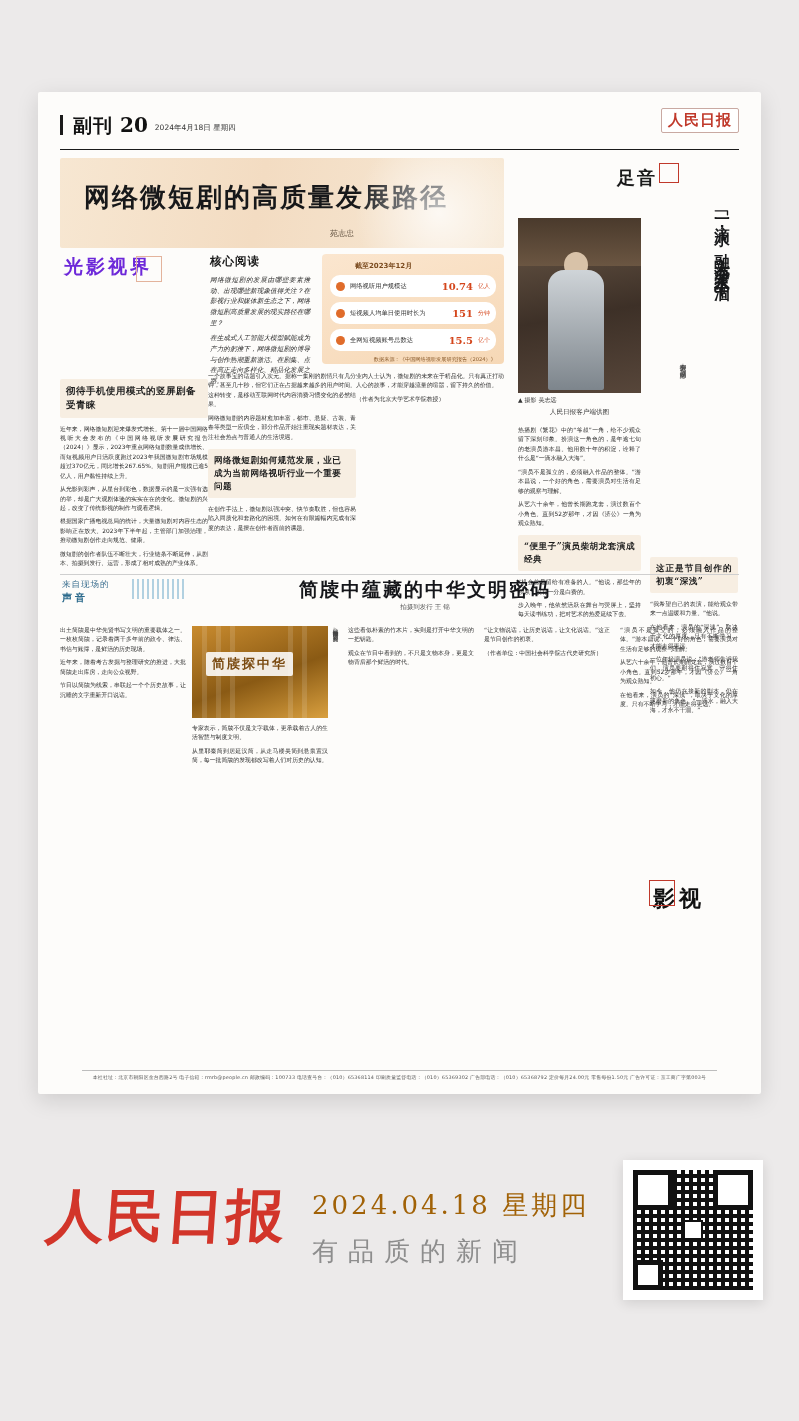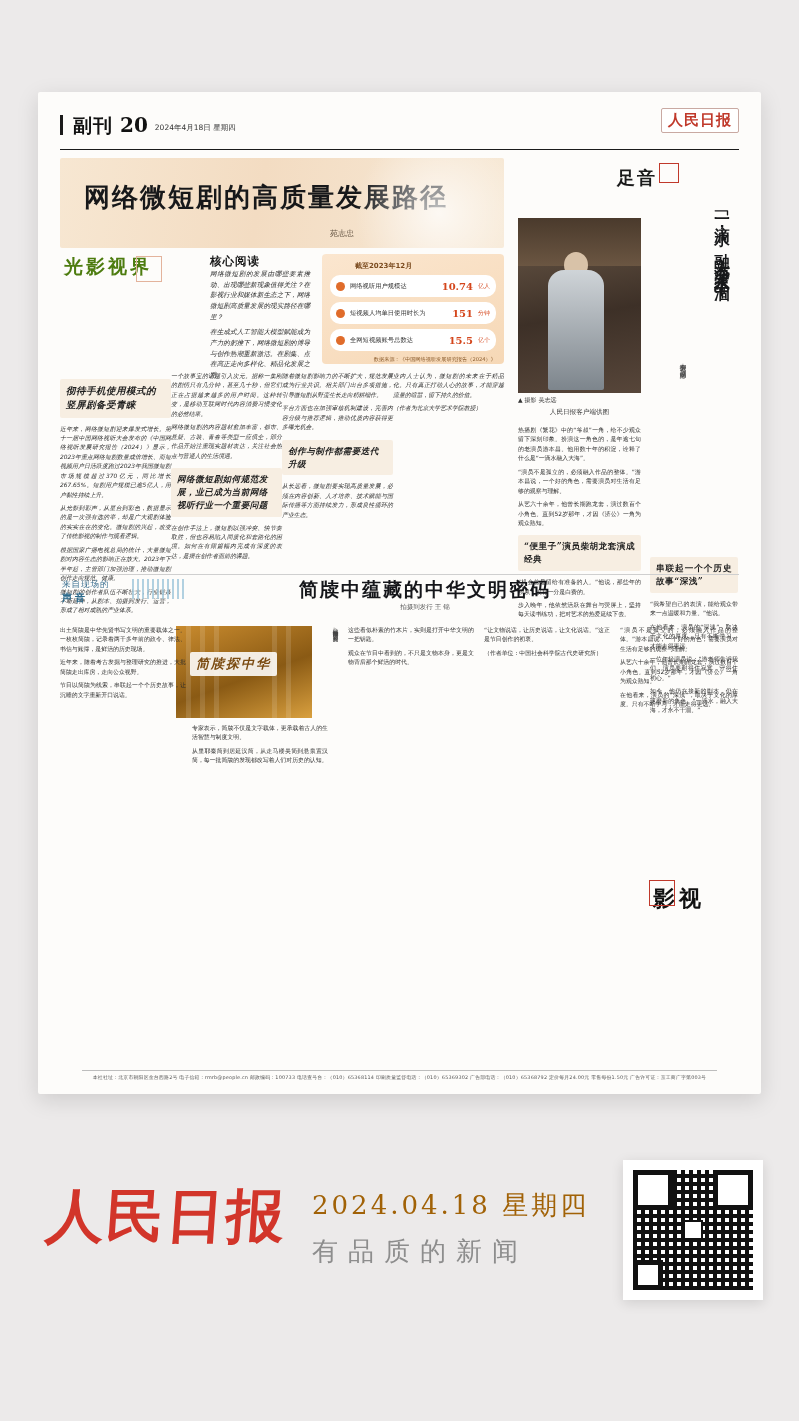--- a/index.html
+++ b/index.html
@@ -56,29 +56,29 @@
     margin:0; position:absolute; left:24px; top:22px; right:14px;
     font-family:"DejaVu Serif","Liberation Serif",serif;
     font-size:26px; font-weight:bold; color:#17181a; letter-spacing:2px;
   }
   .banner .byline { position:absolute; right:150px; bottom:9px; font-size:8px; color:#6a5a48;}
 
   
   .gy-logo { position:absolute; left:4px; top:96px; width:120px; height:34px; }
   .gy-logo .t {
     font-family:"DejaVu Serif","Liberation Serif",serif;
-    font-size:19px; font-weight:bold; color:#4d7c0f; letter-spacing:3px;
+    font-size:19px; font-weight:bold; color:#6d28d9; letter-spacing:3px;
   }
   .gy-logo .sq { position:absolute; left:72px; top:2px; width:26px;height:26px; border:1.4px solid #e3b39c; }
 
   
   .core { position:absolute; left:150px; top:96px; width:100px;}
   .core-title{
     font-family:"DejaVu Serif","Liberation Serif",serif;
-    font-size:11.5px; font-weight:bold; color:#1a1a1a; letter-spacing:1px; 
+    font-size:11.5px; font-weight:bold; color:#1a1a1a; letter-spacing:1px; margin-bottom:6px;
   }
   .core-body{ font-size:6.6px; line-height:1.62; color:#2b2b2b; text-align:justify;font-style:italic;}
 
   
   .info-card{
     position:absolute; left:262px; top:96px; width:182px; height:110px;
     background: linear-gradient(160deg,#fbe6cf,#f6d8b6);
     border-radius:4px; padding:7px 8px;
   }
   .info-card .ic-title{ font-size:7px; color:#7a4a1e; font-weight:bold; margin-bottom:4px;margin-left:25px;}
@@ -149,42 +149,41 @@
   .mid-title{
     position:absolute; left:200px; top:2px; width:330px; text-align:center;
     font-family:"DejaVu Serif","Liberation Serif",serif;
     font-size:19px; font-weight:bold; color:#15161a; letter-spacing:2px;
   }
   .mid-by{position:absolute; left:200px; top:28px; width:330px; text-align:center; font-size:6.5px;color:#555;}
 
   
   .bot-zone{ position:relative; margin-top:6px; height:300px; }
   .bamboo{
-    position:absolute; left:116px; top:6px; width:136px; height:92px;
+    position:absolute; left:132px; top:6px; width:136px; height:92px;
     background:linear-gradient(160deg,#c98b2e,#8a5a14 55%,#d9a03f);
     overflow:hidden;
-    font-style:italic;
   }
   .bamboo .strip{position:absolute;top:0;width:5px;height:92px;background:rgba(255,255,255,.13);}
   .bamboo .label{
     position:absolute; left:14px; top:26px; padding:3px 6px; background:rgba(255,255,255,.88);
     font-family:"DejaVu Serif","Liberation Serif",serif; font-size:13px; font-weight:bold; color:#7a4a10;
     letter-spacing:2px; border-radius:2px;
   }
   .bamboo-cap{position:absolute; left:272px; top:6px; writing-mode:vertical-rl; font-size:5.6px;color:#444; height:92px;}
 
   
   .yingshi{
     position:absolute; right:0px; bottom:2px; width:86px; height:34px;
     font-family:"DejaVu Serif","Liberation Serif",serif;
     font-size:22px; font-weight:bold; color:#111; letter-spacing:4px;
   }
   .yingshi .sq{position:absolute; left:-4px; top:-4px; width:26px;height:26px;border:1.4px solid #c0392b;}
 
-  .colonnade{ display:flex; gap:0;font-style:italic; }
+  .colonnade{ display:flex; gap:0; }
   .colonnade > div{ flex:1; }
 
   
   .legal{
     position:absolute; left:22px; right:22px; bottom:2px;
     border-top:1px solid #bdbdbd; padding-top:3px;
     font-size:4.9px; color:#555; text-align:center; letter-spacing:.2px;
   }
 
   
@@ -302,30 +301,20 @@
               <p>一个故事宝的话题引入次元。据称一集刚的剧情只有几分钟，甚至几十秒，但它们正在占据越来越多的用户时间。这种转变，是移动互联网时代内容消费习惯变化的必然结果。</p>
               <p>网络微短剧的内容题材愈加丰富，都市、悬疑、古装、青春等类型一应俱全，部分作品开始注重现实题材表达，关注社会热点与普通人的生活境遇。</p>
             </div>
             <div class="sub-strip small">网络微短剧如何规范发展，业已成为当前网络视听行业一个重要问题</div>
             <div class="tcol">
               <p>在创作手法上，微短剧以强冲突、快节奏取胜，但也容易陷入同质化和套路化的困境。如何在有限篇幅内完成有深度的表达，是摆在创作者面前的课题。</p>
             </div>
           </div>
           <div>
             <div class="tcol">
-              <p>随着微短剧影响力的不断扩大，规范发展成为行业共识。相关部门出台多项措施，引导微短剧从野蛮生长走向精耕细作。</p>
-              <p>平台方面也在加强审核机制建设，完善内容分级与推荐逻辑，推动优质内容获得更多曝光机会。</p>
-            </div>
-            <div class="sub-strip small">创作与制作都需要迭代升级</div>
-            <div class="tcol">
-              <p>从长远看，微短剧要实现高质量发展，必须在内容创新、人才培养、技术赋能与国际传播等方面持续发力，形成良性循环的产业生态。</p>
-            </div>
-          </div>
-          <div>
-            <div class="tcol">
               <p>业内人士认为，微短剧的未来在于精品化。只有真正打动人心的故事，才能穿越流量的喧嚣，留下持久的价值。</p>
               <p>（作者为北京大学艺术学院教授）</p>
             </div>
           </div>
         </div>
       </div>
 
       <div class="photo">
         <div class="shelf"></div>
         <div class="head"></div>
@@ -336,21 +325,21 @@
 
       <div style="position:absolute; left:458px; top:268px; width:123px;" class="tcol">
         <p>热播剧《繁花》中的“爷叔”一角，给不少观众留下深刻印象。扮演这一角色的，是年逾七旬的老演员游本昌。他用数十年的积淀，诠释了什么是“一滴水融入大海”。</p>
         <p>“演员不是孤立的，必须融入作品的整体。”游本昌说，一个好的角色，需要演员对生活有足够的观察与理解。</p>
         <p>从艺六十余年，他曾长期跑龙套，演过数百个小角色。直到52岁那年，才因《济公》一角为观众熟知。</p>
         <div class="sub-strip small">“便里子”演员柴胡龙套演成经典</div>
         <p>“机会总是留给有准备的人。”他说，那些年的积累，没有一分是白费的。</p>
         <p>步入晚年，他依然活跃在舞台与荧屏上，坚持每天读书练功，把对艺术的热爱延续下去。</p>
       </div>
       <div style="position:absolute; left:590px; top:392px; width:88px;" class="tcol">
-        <div class="sub-strip small">串联起一个个历史故事“深浅”</div>
+        <div class="sub-strip small">这正是节目创作的初衷“深浅”</div>
         <p>“我希望自己的表演，能给观众带来一点温暖和力量。”他说。</p>
         <p>在他看来，演员的“深浅”，取决于文化的厚度。只有不断学习，才能走得更远。</p>
         <p>一位年轻演员说：“游老师告诉我们，演员要耐得住寂寞，守得住初心。”</p>
         <p>如今，他仍在接新的剧本，仍在琢磨新的角色。“一滴水，融入大海，才永不干涸。”</p>
       </div>
 
       <div class="zuyin">
         <span class="sq"></span>
         <span>足音</span>
       </div>

